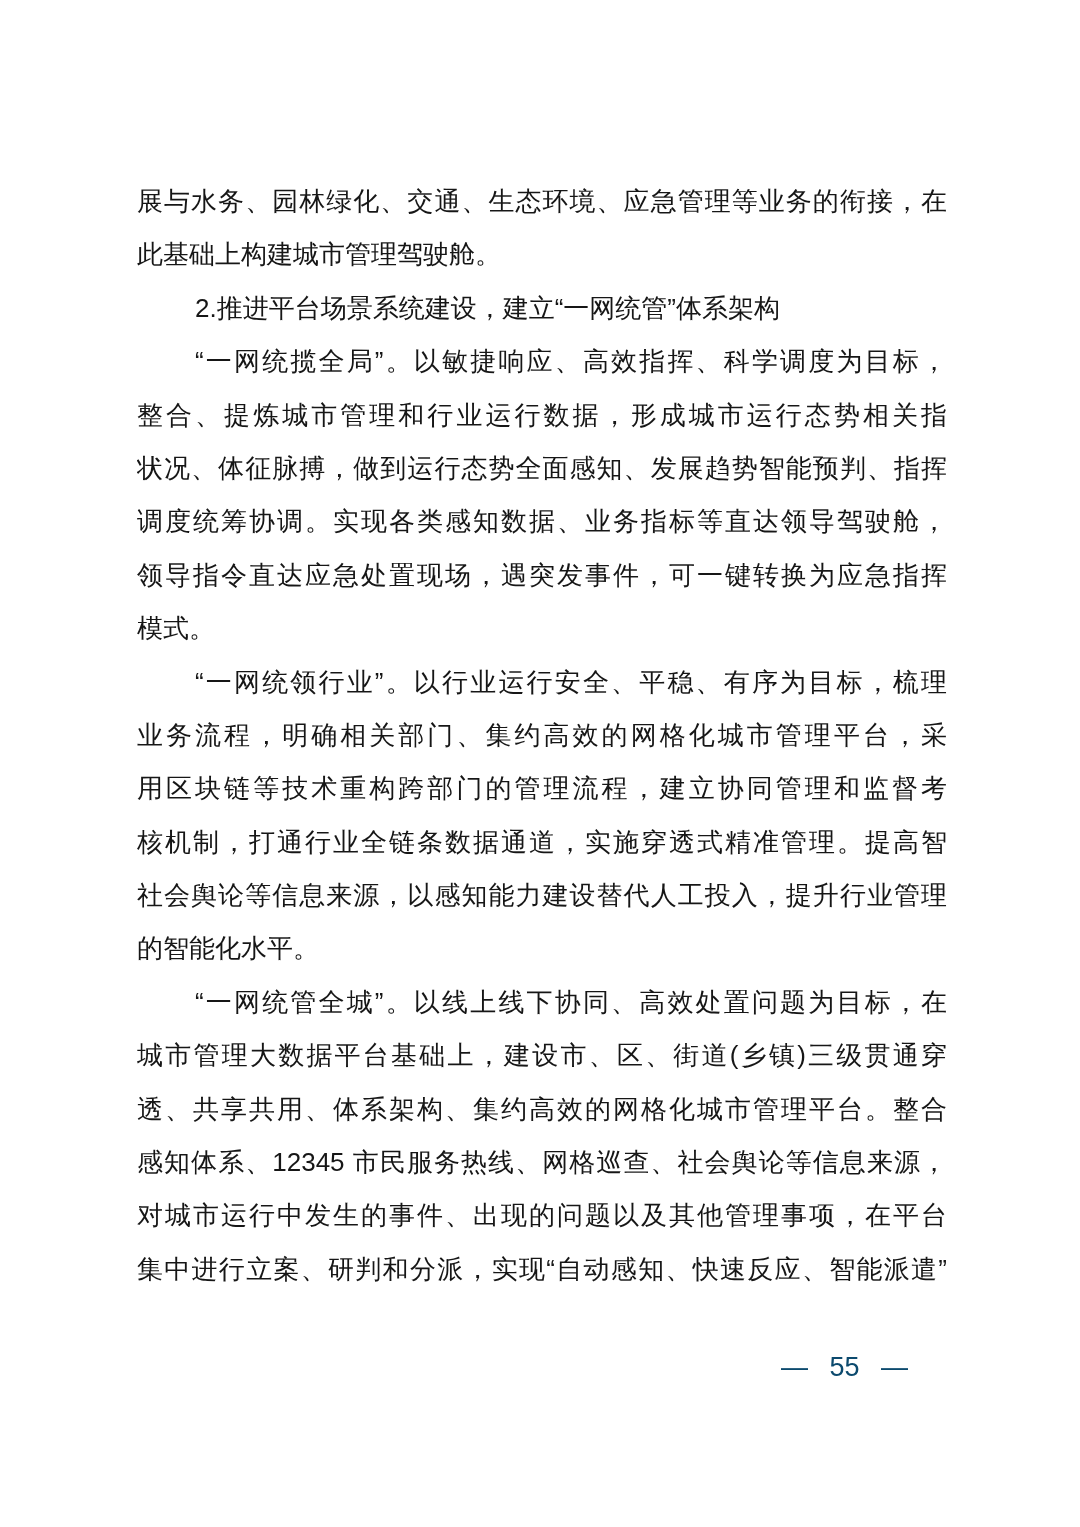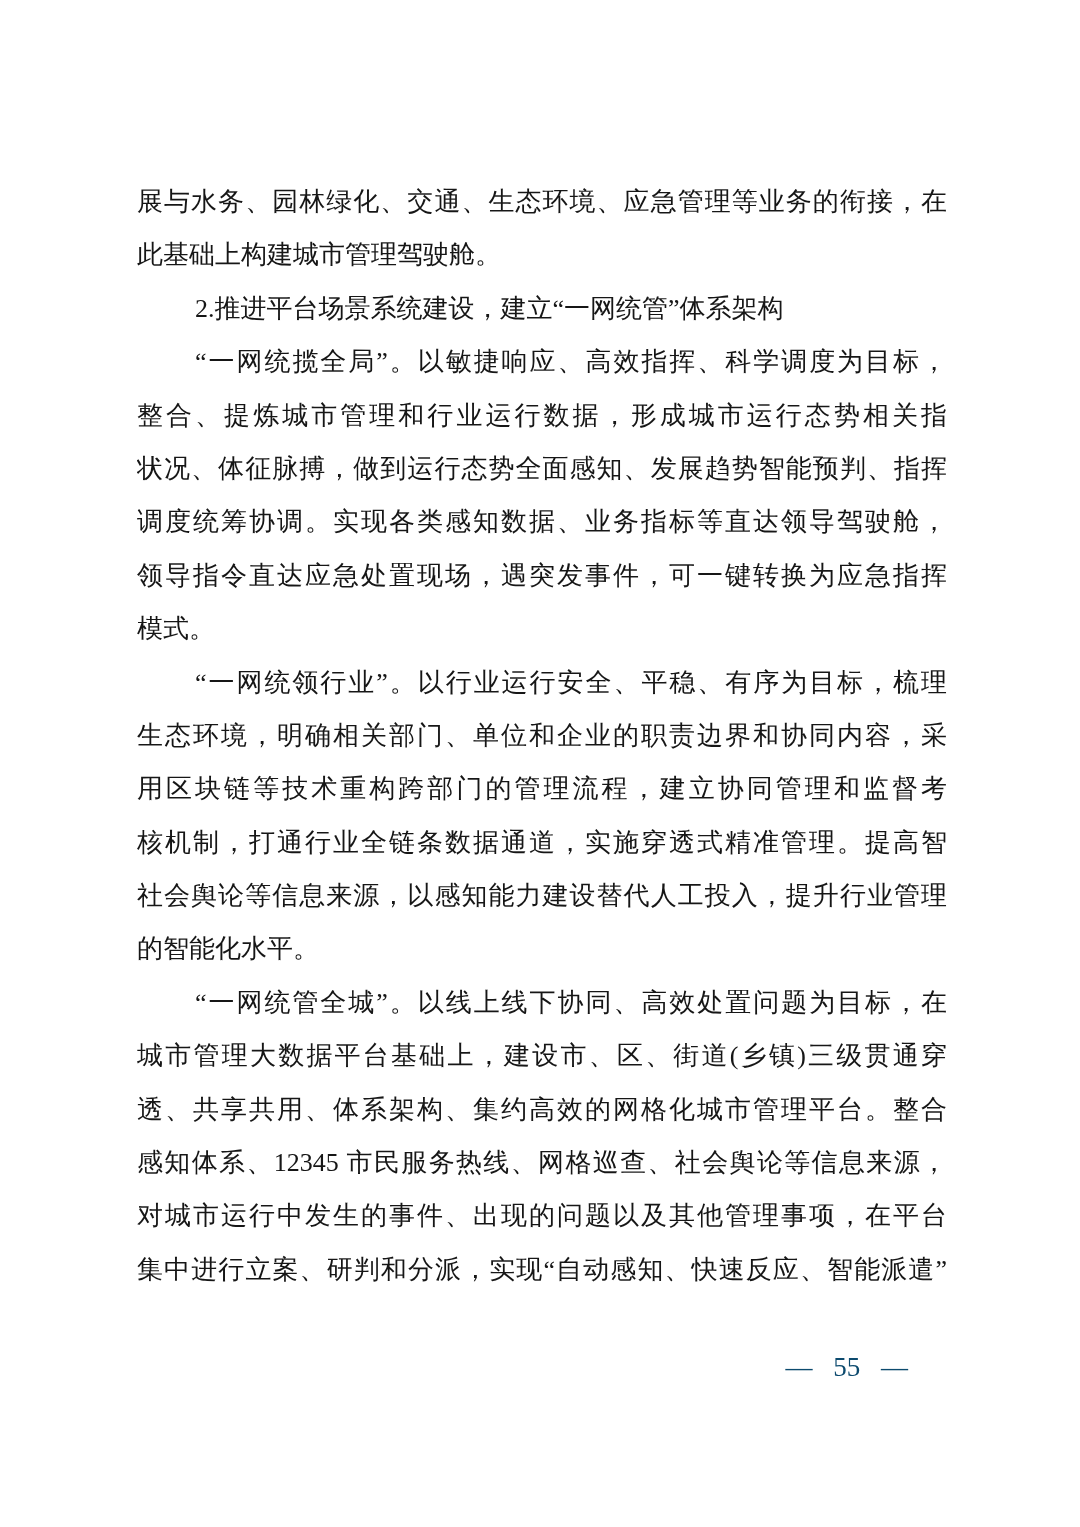--- a/index.html
+++ b/index.html
@@ -5,21 +5,21 @@
   html, body {
     margin: 0;
     padding: 0;
     background: #ffffff;
   }
   .doc-page {
     position: relative;
     width: 1080px;
     height: 1527px;
     background: #ffffff;
-    font-family: Liberation Serif, serif;
+    font-family: Liberation Sans, sans-serif;
     overflow: hidden;
   }
   .text-block {
     position: absolute;
     left: 137px;
     top: 175px;
     width: 810px;
     font-size: 26px;
     color: #161616;
     letter-spacing: 0;
@@ -60,21 +60,21 @@
       <div class="line justify">展与水务、园林绿化、交通、生态环境、应急管理等业务的衔接，在</div>
       <div class="line">此基础上构建城市管理驾驶舱。</div>
       <div class="line indent">2.推进平台场景系统建设，建立“一网统管”体系架构</div>
       <div class="line indent justify">“一网统揽全局”。以敏捷响应、高效指挥、科学调度为目标，</div>
       <div class="line justify">整合、提炼城市管理和行业运行数据，形成城市运行态势相关指</div>
       <div class="line justify">状况、体征脉搏，做到运行态势全面感知、发展趋势智能预判、指挥</div>
       <div class="line justify">调度统筹协调。实现各类感知数据、业务指标等直达领导驾驶舱，</div>
       <div class="line justify">领导指令直达应急处置现场，遇突发事件，可一键转换为应急指挥</div>
       <div class="line">模式。</div>
       <div class="line indent justify">“一网统领行业”。以行业运行安全、平稳、有序为目标，梳理</div>
-      <div class="line justify">生态环境，明确相关部门、单位和企业的职责边界和协同内容，采</div>
+      <div class="line justify">业务流程，明确相关部门、集约高效的网格化城市管理平台，采</div>
       <div class="line justify">用区块链等技术重构跨部门的管理流程，建立协同管理和监督考</div>
       <div class="line justify">核机制，打通行业全链条数据通道，实施穿透式精准管理。提高智</div>
       <div class="line justify">社会舆论等信息来源，以感知能力建设替代人工投入，提升行业管理</div>
       <div class="line">的智能化水平。</div>
       <div class="line indent justify">“一网统管全城”。以线上线下协同、高效处置问题为目标，在</div>
       <div class="line justify">城市管理大数据平台基础上，建设市、区、街道(乡镇)三级贯通穿</div>
       <div class="line justify">透、共享共用、体系架构、集约高效的网格化城市管理平台。整合</div>
       <div class="line justify">感知体系、12345 市民服务热线、网格巡查、社会舆论等信息来源，</div>
       <div class="line justify">对城市运行中发生的事件、出现的问题以及其他管理事项，在平台</div>
       <div class="line justify">集中进行立案、研判和分派，实现“自动感知、快速反应、智能派遣”</div>

